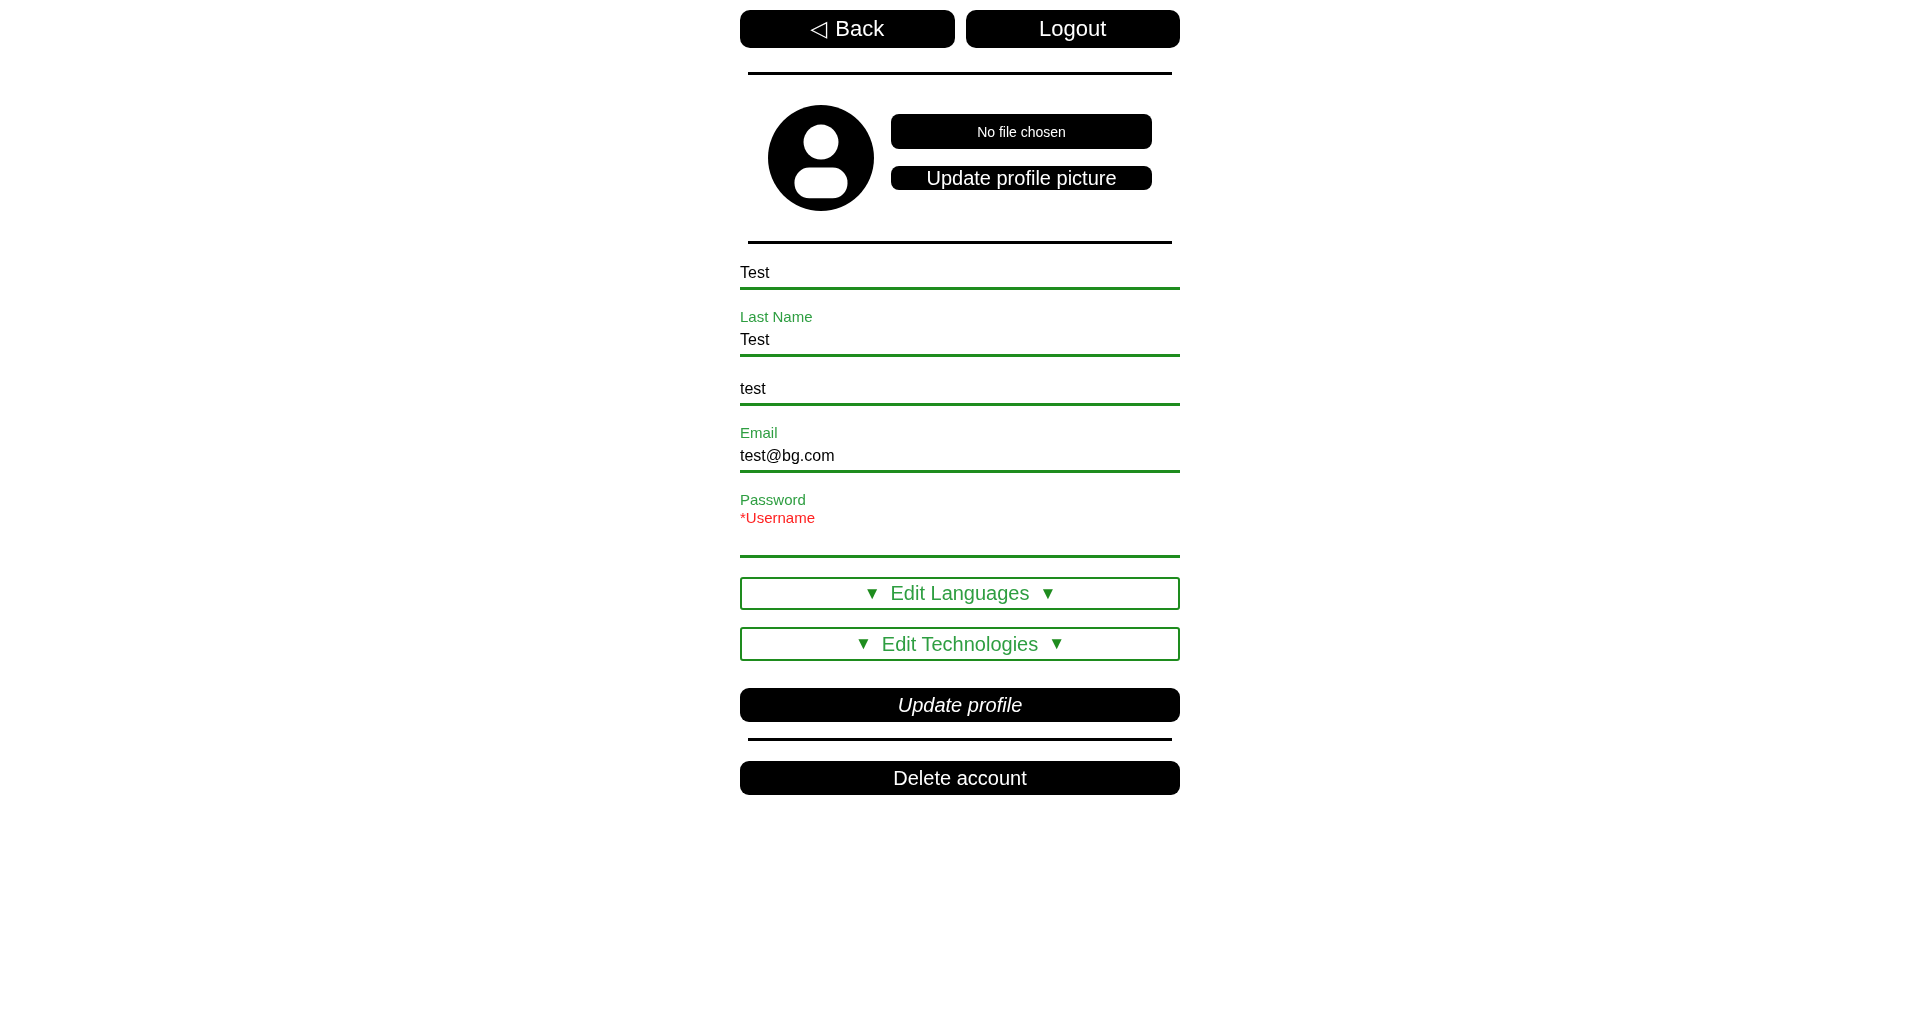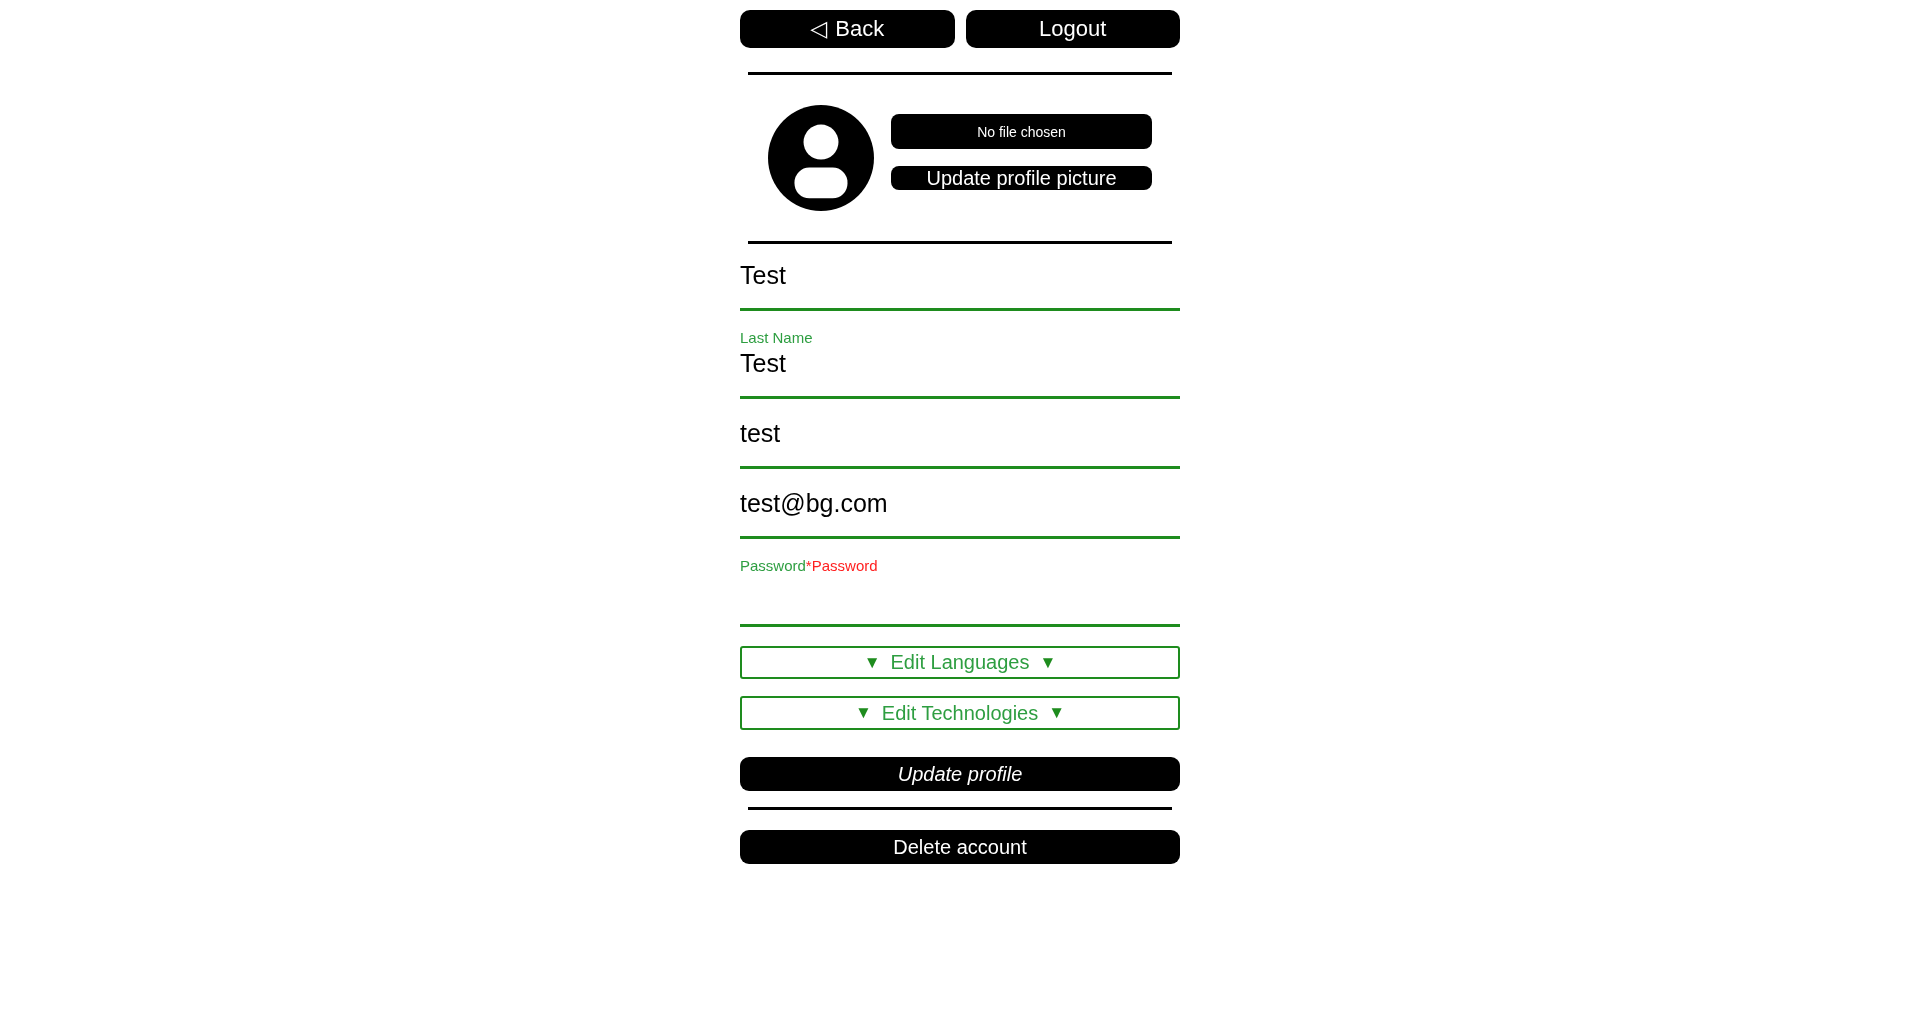--- a/index.html
+++ b/index.html
@@ -38,28 +38,28 @@
   .avatar{width:106px;height:106px;flex:0 0 auto;}
   .avatar svg{display:block;width:106px;height:106px;}
   .picture-actions{width:261px;display:flex;flex-direction:column;margin-top:9px;}
   .file-btn{height:35px;font-size:14px;border-radius:8px;}
   .update-pic-btn{height:24px;font-size:20px;border-radius:8px;margin-top:17px;}
 
   
   .field{margin-top:18px;}
   .field.first{margin-top:15px;}
   .field-label{display:block;font-size:15px;line-height:18px;color:var(--green-label);}
-  .label-row{display:flex;justify-content:flex-start;align-items:baseline;}
+  .label-row{display:flex;justify-content:space-between;align-items:baseline;flex-direction:column;}
   .required-note{font-size:15px;line-height:18px;color:var(--red);}
   .field-input{
     display:block;width:100%;
-    font-family:inherit;font-size:25px;line-height:24px;color:var(--black);
+    font-family:inherit;font-size:16px;line-height:24px;color:var(--black);
     border:none;outline:none;background:transparent;
     border-bottom:3px solid var(--green-line);
-    padding:2px 0 18px 0;margin:0;
+    padding:2px 0 2px 0;margin:0;
   }
 
   
   .btn-green-outline{
     margin-top:19px;width:100%;height:33px;
     background:var(--white);color:var(--green-label);
     border:2px solid var(--green-line);border-radius:3px;
     font-family:inherit;font-size:20px;cursor:pointer;
     display:flex;align-items:center;justify-content:center;gap:10px;
   }
@@ -116,27 +116,28 @@
   <div class="field">
     <label class="field-label">Last Name</label>
     <input class="field-input" type="text" value="Test" style="">
   </div>
 
   <div class="field">
     <input class="field-input" type="text" value="test" style="">
   </div>
 
   <div class="field">
+    <label class="field-label">Email</label>
     <input class="field-input" type="email" value="test@bg.com" style="">
   </div>
 
   <div class="field">
     <div class="label-row">
       <label class="field-label">Password</label>
-      <span class="required-note">*Password</span>
+      <span class="required-note">*Username</span>
     </div>
     <input class="field-input" type="password" value="" style="">
   </div>
 
   <button class="btn-green-outline">
     <span class="chev">▼</span>
     <span>Edit Languages</span>
     <span class="chev">▼</span>
   </button>
 

